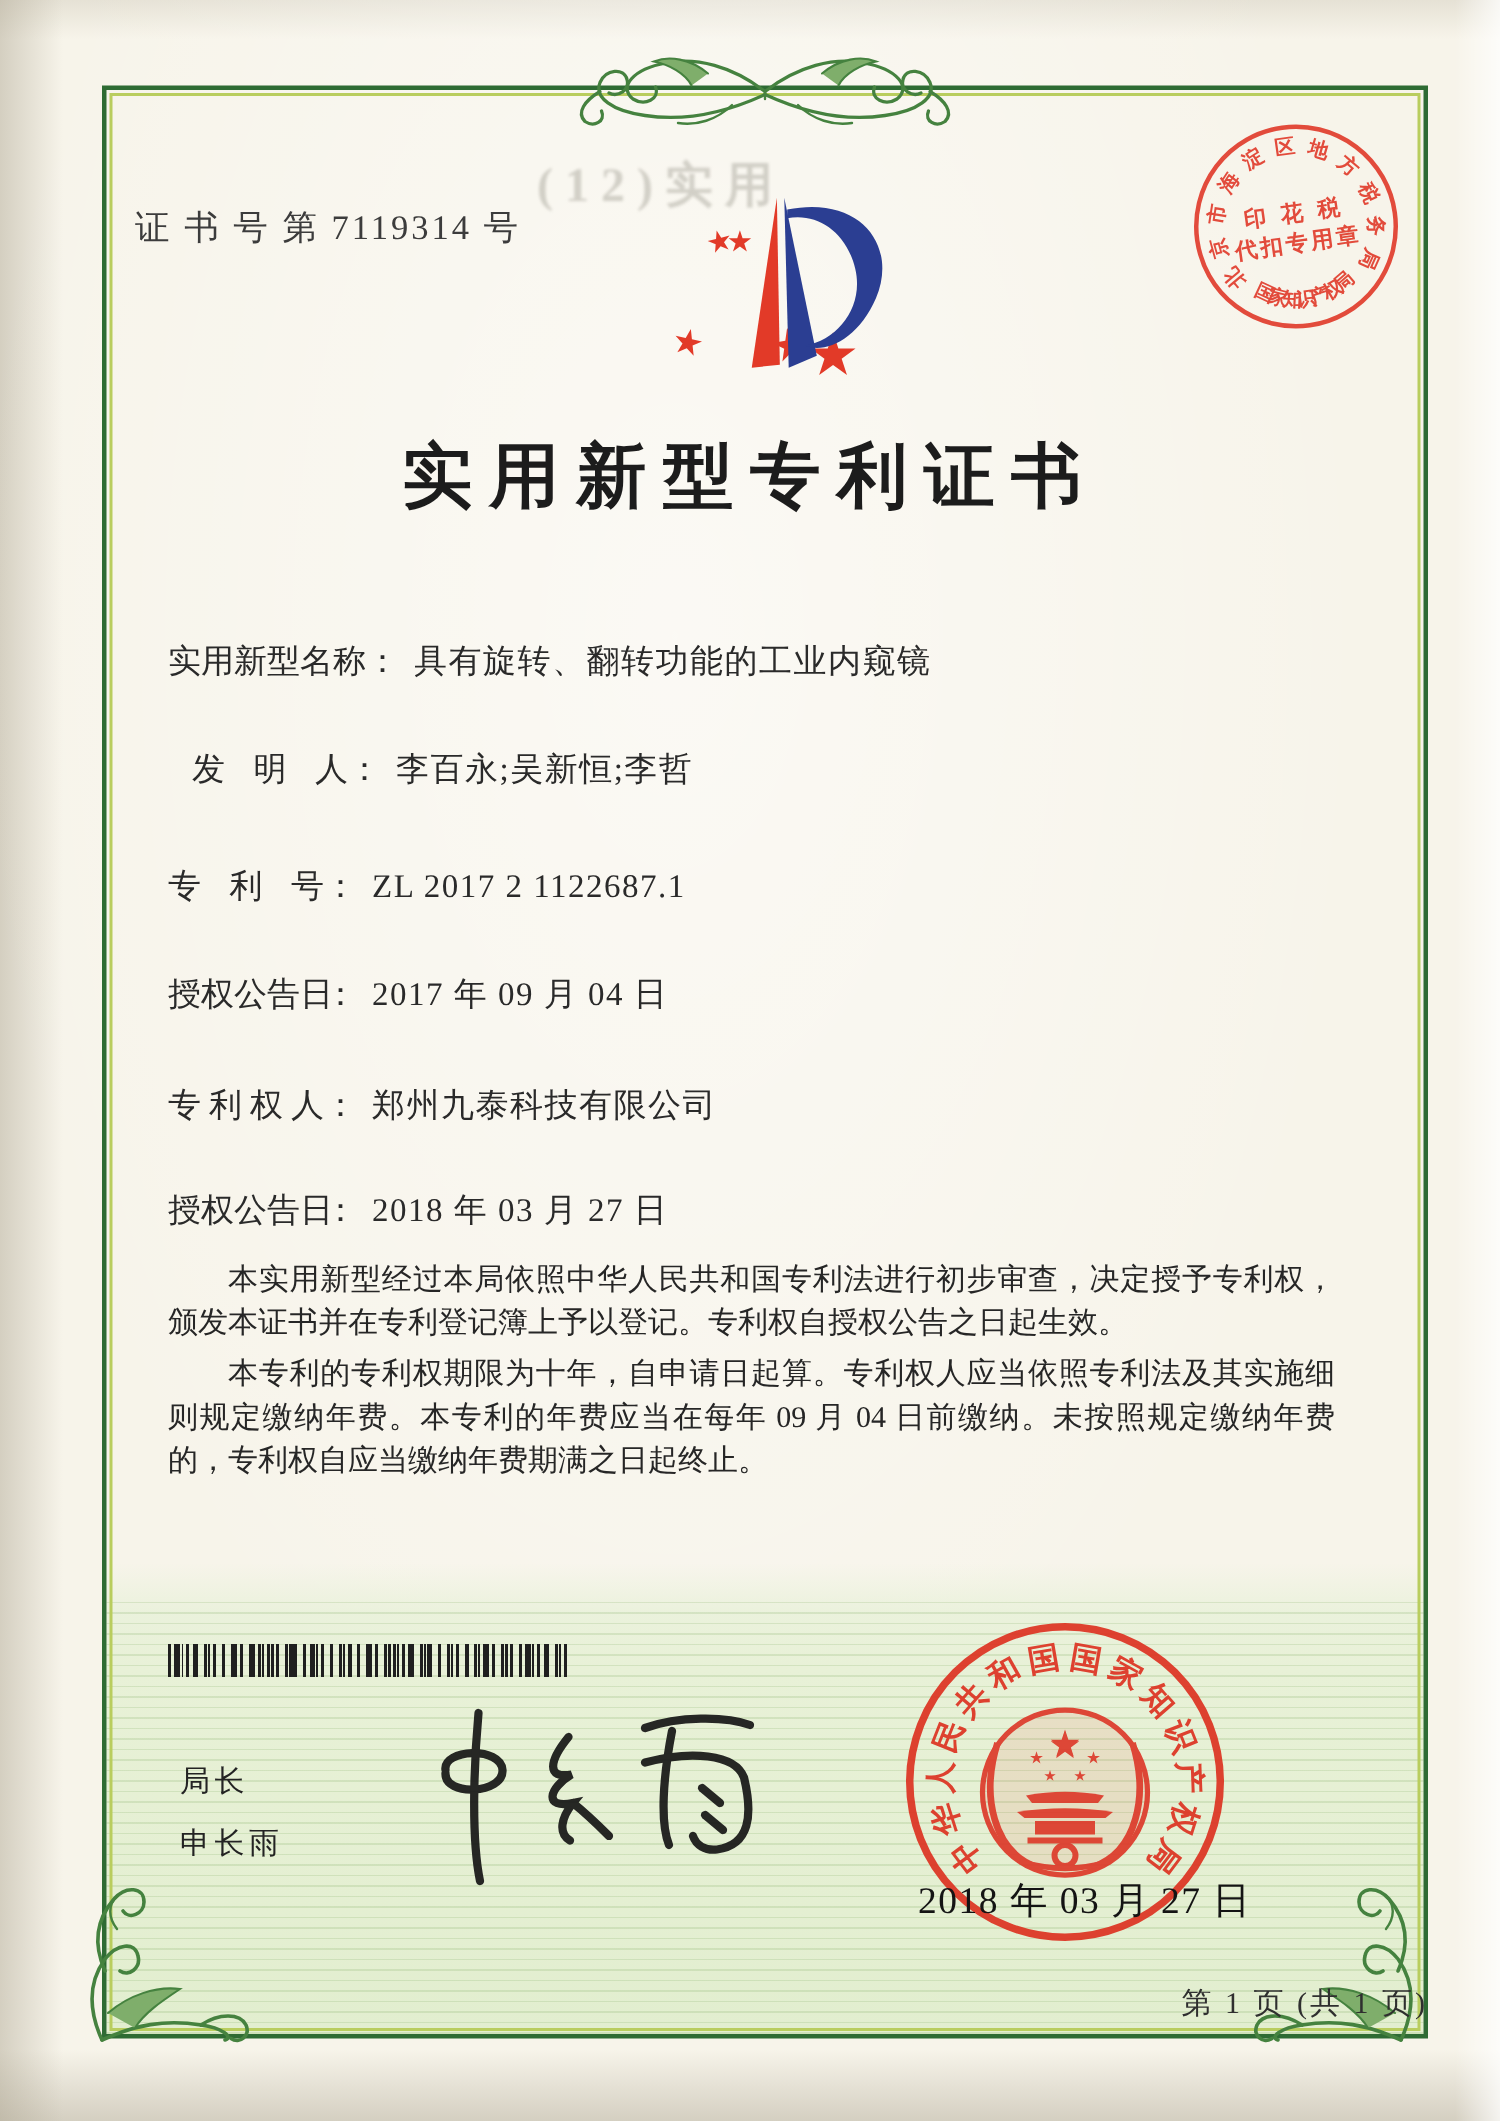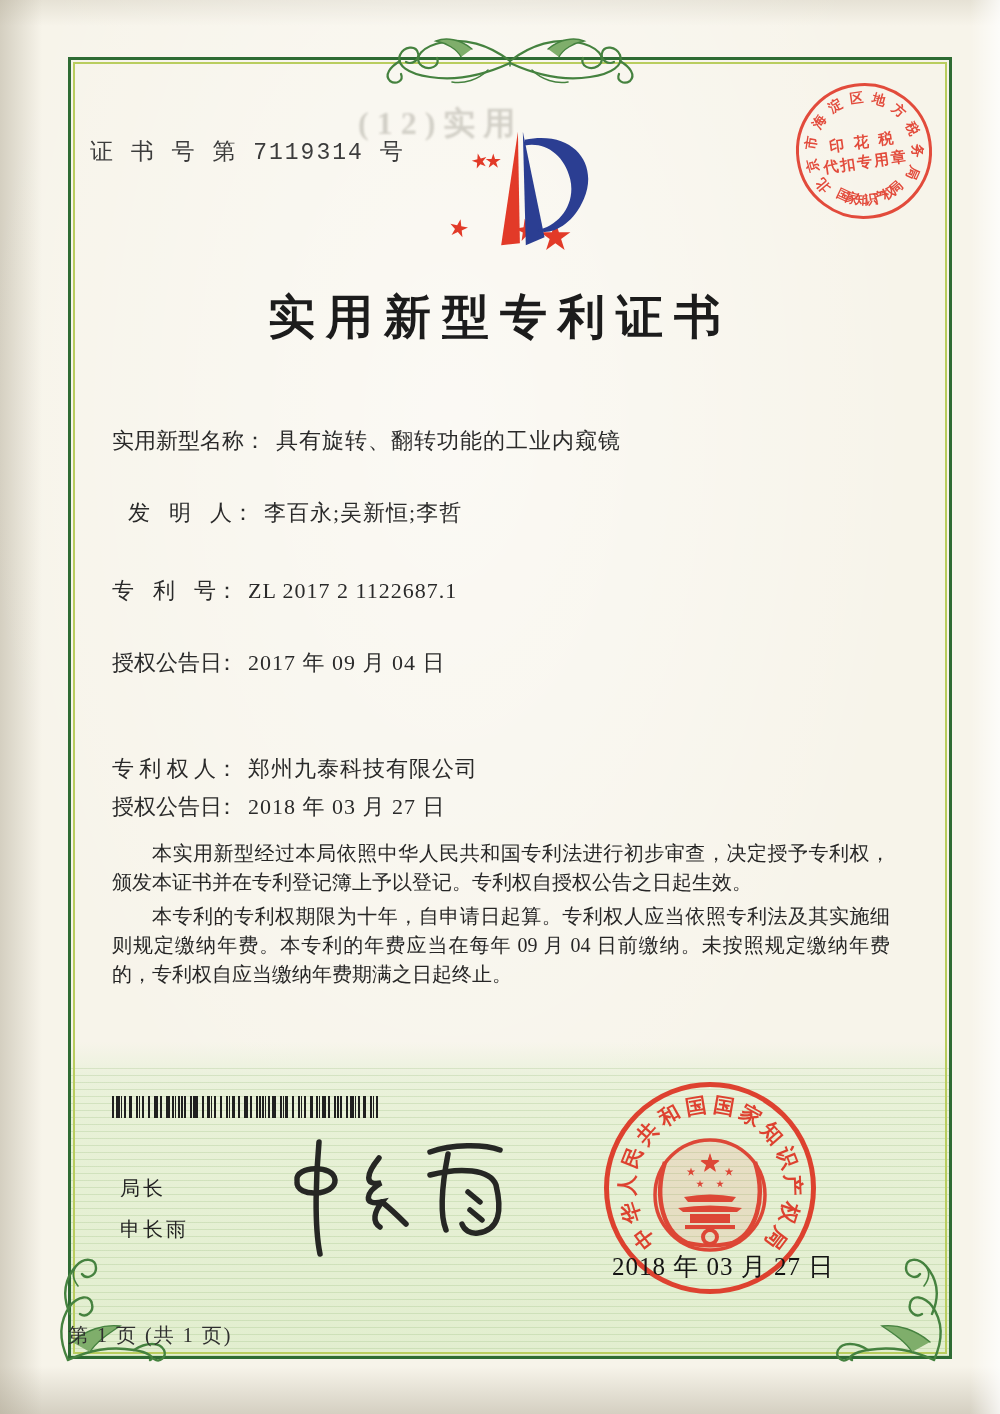--- a/index.html
+++ b/index.html
@@ -19,21 +19,21 @@
   .frame{left:68px;top:57px;width:884px;height:1302px;z-index:2;
     border:3px solid #2e6b33;box-sizing:border-box;}
   .frame-inner{position:absolute;left:2px;top:2px;right:2px;bottom:2px;
     border:2px solid #b9cd5e;}
   
   .greenzone{left:71px;top:1042px;width:878px;height:314px;z-index:1;
     background:linear-gradient(180deg, rgba(232,241,217,0) 0, rgba(232,241,217,.85) 34px, #e8f1d7 70px, #e2eecf 100%);}
   .greenzone:after{content:"";position:absolute;left:0;top:26px;right:0;bottom:0;
     background:repeating-linear-gradient(180deg, rgba(122,168,92,.20) 0 1px, rgba(0,0,0,0) 1px 7px);}
   
-  .certno{left:90px;top:136px;font-size:23px;color:#3c3c3c;letter-spacing:2px;z-index:3;font-family:Liberation Mono, monospace;}
+  .certno{left:90px;top:136px;font-size:23px;color:#3c3c3c;letter-spacing:2px;z-index:3;}
   .ghost{left:358px;top:102px;font-size:32px;color:rgba(118,115,104,.30);letter-spacing:8px;
     filter:blur(1px);z-index:1;font-weight:bold;}
   .logo{left:428px;top:116px;width:168px;height:138px;z-index:3;}
   .title{left:0;top:286px;width:1000px;text-align:center;font-size:47px;font-weight:bold;
     color:#1c1c1c;letter-spacing:11px;z-index:3;}
   
   .field{left:112px;font-size:22px;color:#2a2a2a;z-index:3;white-space:nowrap;}
   .flabel{display:inline-block;width:104px;text-align:justify;text-align-last:justify;}
   .fcolon{margin-right:10px;}
   .fvalue{letter-spacing:1px;}
@@ -54,21 +54,21 @@
   
   .stamp{left:796px;top:83px;width:136px;height:136px;z-index:4;transform:rotate(-8deg);opacity:.88;}
   .stamp .ring{position:absolute;inset:0;border:3.5px solid #e03424;border-radius:50%;}
   .stamp .ctr{position:absolute;left:0;width:136px;text-align:center;color:#e03424;font-weight:bold;}
   .arc-host{position:absolute;left:50%;top:50%;width:0;height:0;overflow:visible;}
   .arc-host span{font-weight:bold;white-space:pre;}
   .seal{left:604px;top:1082px;width:212px;height:212px;z-index:5;opacity:.9;}
   .seal .ring{position:absolute;inset:0;border:5.5px solid #dd2f1e;border-radius:50%;}
   .sealdate{left:612px;top:1250px;z-index:6;font-size:25px;color:#141414;letter-spacing:1px;}
   
-  .footer{left:68px;top:1322px;width:884px;text-align:left;font-size:20px;color:#2f2f2f;z-index:3;letter-spacing:2px;}
+  .footer{left:68px;top:1322px;width:884px;text-align:right;font-size:20px;color:#2f2f2f;z-index:3;letter-spacing:2px;}
   
   .orn{z-index:3;}
 </style>
 </head>
 <body>
 
 <div class="abs paper-sheen"></div>
 
 <div class="abs greenzone"></div>
 
@@ -166,21 +166,21 @@
 </div>
 <div class="abs field" style="top:498px;margin-left:16px;">
   <span class="flabel">发明人</span><span class="fcolon">：</span><span class="fvalue">李百永;吴新恒;李哲</span>
 </div>
 <div class="abs field" style="top:576px;">
   <span class="flabel">专利号</span><span class="fcolon">：</span><span class="fvalue">ZL 2017 2 1122687.1</span>
 </div>
 <div class="abs field" style="top:648px;">
   <span class="flabel">授权公告日</span><span class="fcolon">：</span><span class="fvalue">2017 年 09 月 04 日</span>
 </div>
-<div class="abs field" style="top:722px;margin-top:32px;">
+<div class="abs field" style="top:722px;">
   <span class="flabel">专利权人</span><span class="fcolon">：</span><span class="fvalue">郑州九泰科技有限公司</span>
 </div>
 <div class="abs field" style="top:792px;">
   <span class="flabel">授权公告日</span><span class="fcolon">：</span><span class="fvalue">2018 年 03 月 27 日</span>
 </div>
 
 <div class="abs bodytext">
   <p>本实用新型经过本局依照中华人民共和国专利法进行初步审查，决定授予专利权，颁发本证书并在专利登记簿上予以登记。专利权自授权公告之日起生效。</p>
   <p>本专利的专利权期限为十年，自申请日起算。专利权人应当依照专利法及其实施细则规定缴纳年费。本专利的年费应当在每年 09 月 04 日前缴纳。未按照规定缴纳年费的，专利权自应当缴纳年费期满之日起终止。</p>
 </div>

